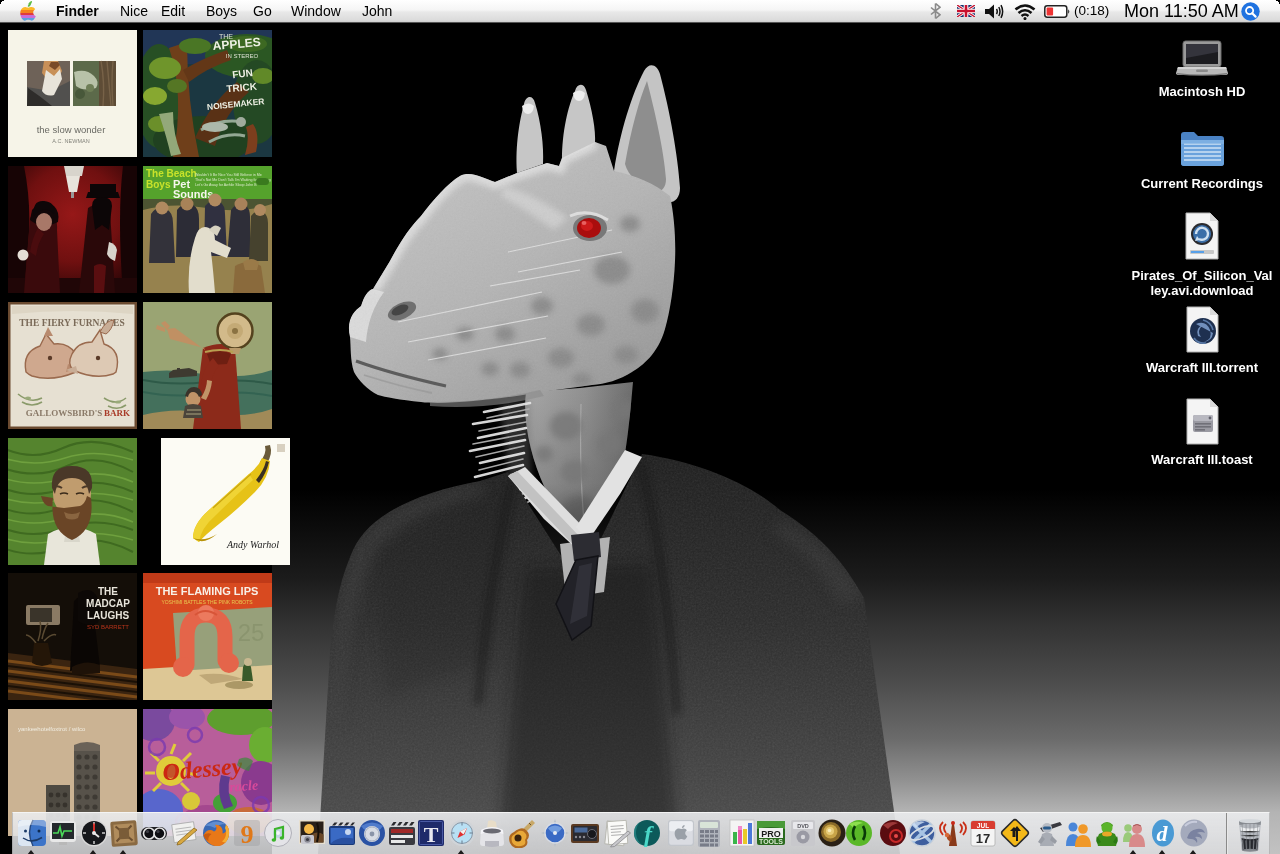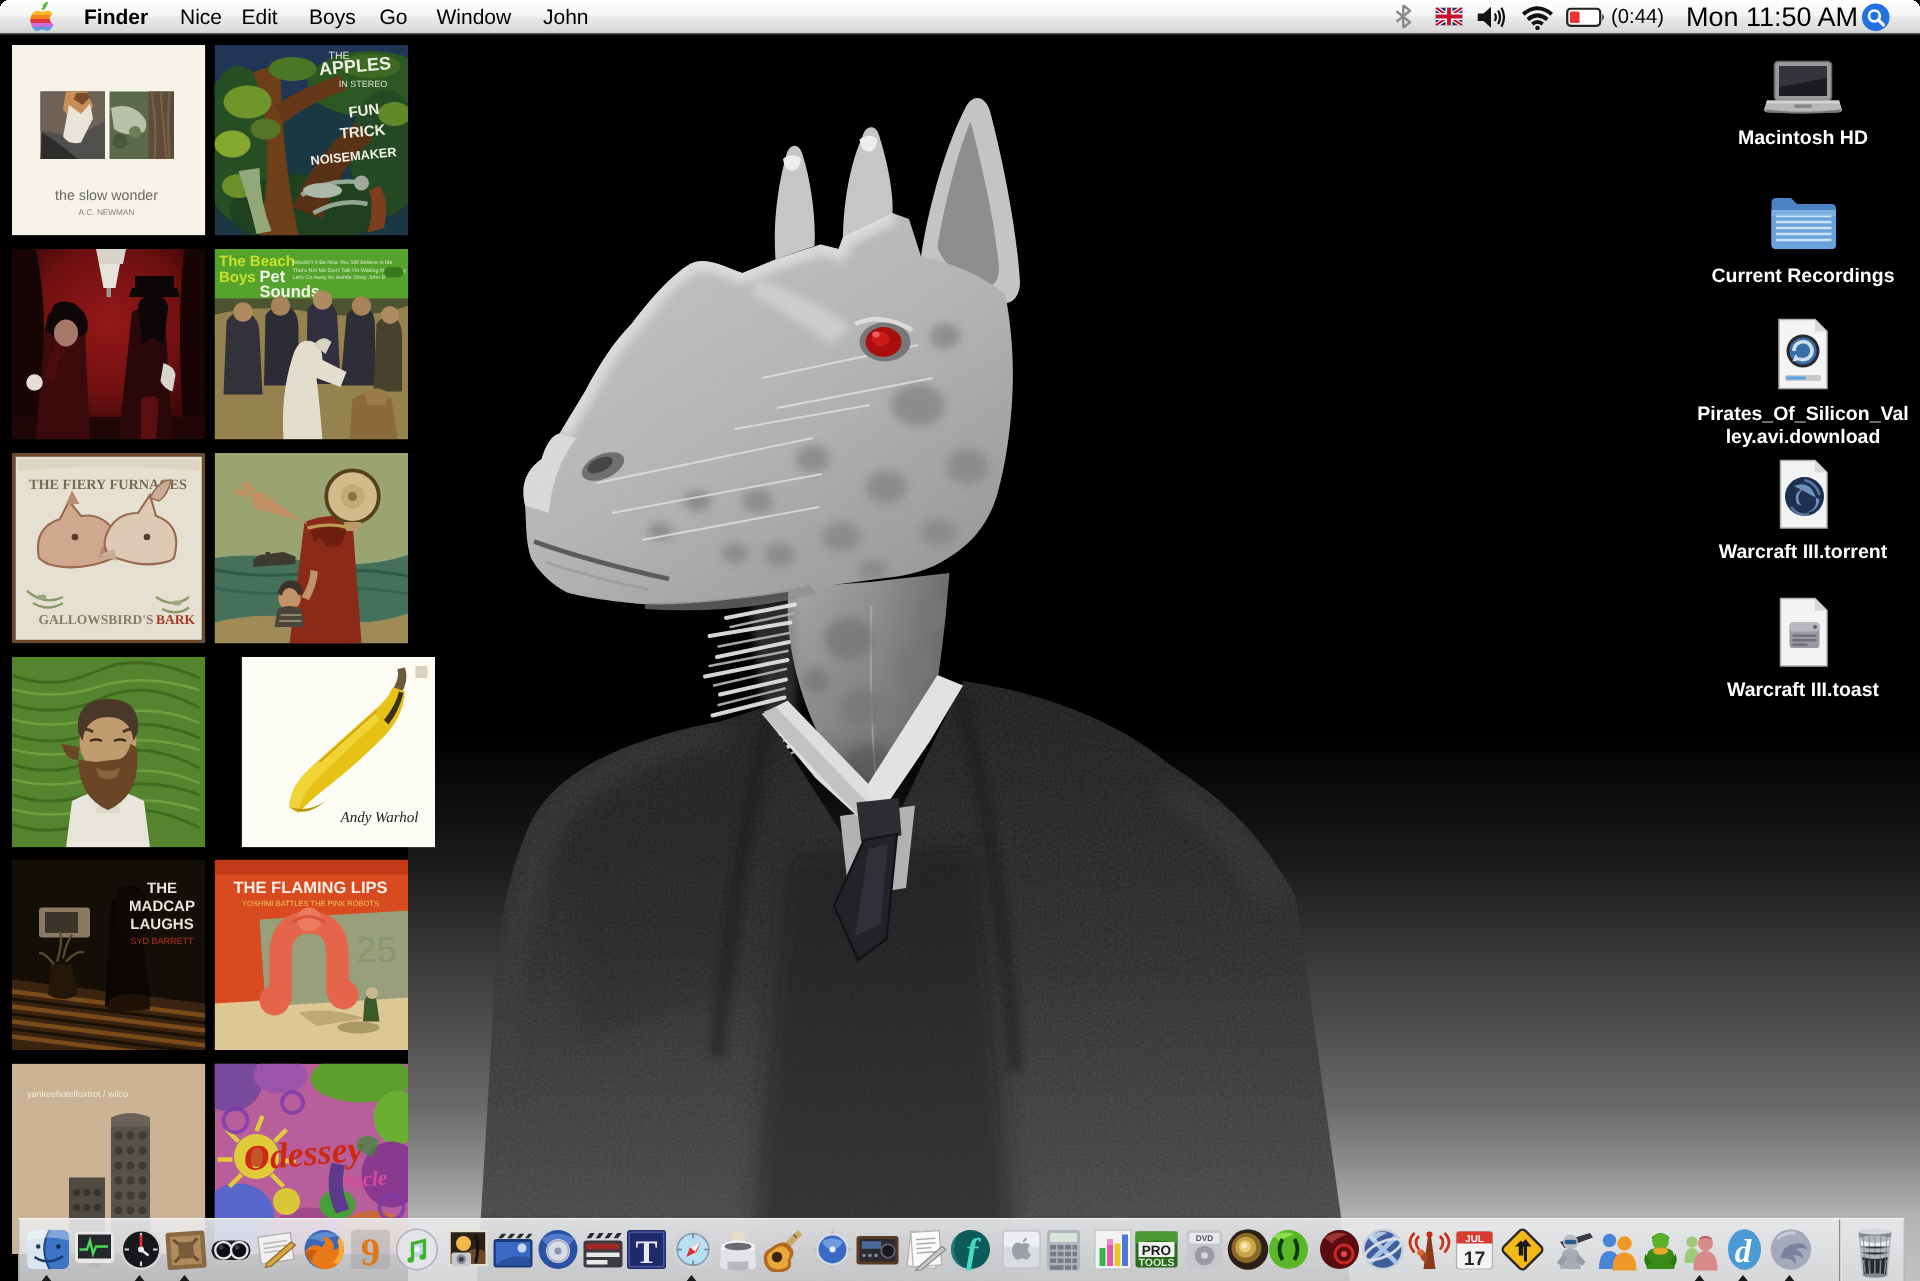--- a/index.html
+++ b/index.html
@@ -1009,21 +1009,21 @@
         <path d="M4.5,9 Q11,3.5 17.5,9" stroke-width="2.6"></path>
         <path d="M7.5,12 Q11,9.2 14.5,12" stroke-width="2.4"></path>
       </g>
       <circle cx="11" cy="14.6" r="1.5" fill="#111"></circle>
     </svg>
     <svg class="micon" style="left:1044px;top:5px" width="27" height="13" viewBox="0 0 27 13">
       <rect x="0.8" y="0.8" width="22" height="11.4" rx="2.4" fill="#fff" stroke="#222" stroke-width="1.5"></rect>
       <rect x="2.6" y="2.6" width="6.5" height="7.8" rx="1" fill="#e33"></rect>
       <path d="M24.2,4.2 Q26.4,6.5 24.2,8.8 Z" fill="#222"></path>
     </svg>
-    <span class="mitem" style="left:1074px;font-size:13.5px">(0:44)</span>
+    <span class="mitem" style="left:1074px;font-size:13.5px">(0:18)</span>
     <span class="mitem" style="left:1124px;font-size:18px">Mon 11:50 AM</span>
     <svg class="micon" style="left:1241px;top:2px" width="19" height="19" viewBox="0 0 19 19">
       <circle cx="9.5" cy="9.5" r="9.2" fill="#1f72e0"></circle>
       <circle cx="8.6" cy="8.6" r="3.6" fill="none" stroke="#fff" stroke-width="1.8"></circle>
       <path d="M11.2,11.2 L14.6,14.6" stroke="#fff" stroke-width="2.2" stroke-linecap="round"></path>
     </svg>
   </div>
   <div class="corner l"></div>
   <div class="corner r"></div>
 </div>

